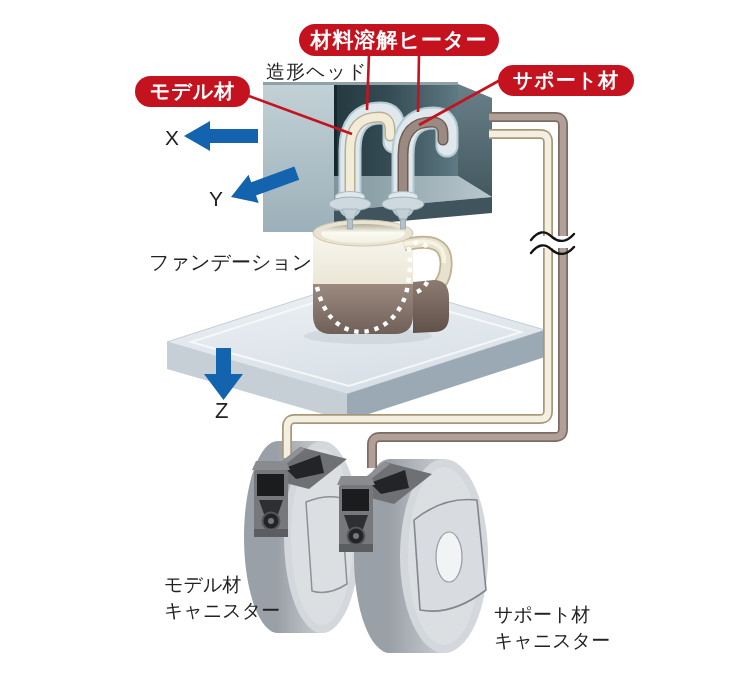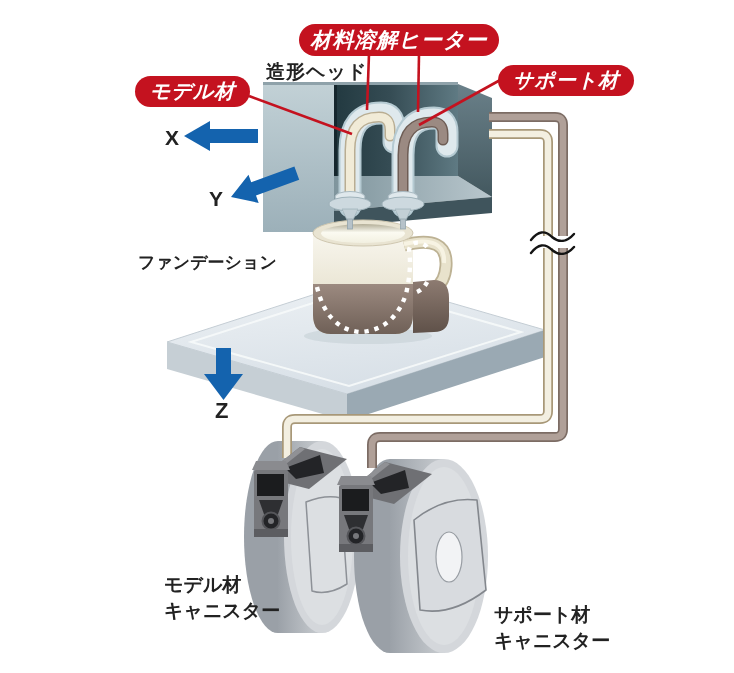--- a/index.html
+++ b/index.html
@@ -4,28 +4,28 @@
 <style>
   html,body{margin:0;padding:0;background:#fff;}
   #stage{
     position:relative;width:734px;height:673px;background:#ffffff;overflow:hidden;
     font-family:"Liberation Sans","DejaVu Sans",sans-serif;
   }
   #art{position:absolute;left:0;top:0;width:734px;height:673px;}
   .banner{
     position:absolute;display:flex;align-items:center;justify-content:center;
     background:var(--accent-red,#c4121f);color:#fff;font-weight:bold;
-    border-radius:17px;letter-spacing:1px;white-space:nowrap;z-index:5;font-style:italic;
+    border-radius:17px;letter-spacing:1px;white-space:nowrap;z-index:5;
   }
   .banner.heater{left:299px;top:24px;width:200px;height:32px;font-size:21px;}
   .banner.model{left:135px;top:76px;width:115px;height:31px;font-size:20px;}
   .banner.support{left:498px;top:65px;width:136px;height:31px;font-size:20px;}
-  .ink{position:absolute;color:var(--label-ink,#222);font-weight:bold;z-index:4;white-space:nowrap;}
+  .ink{position:absolute;color:var(--label-ink,#222);font-weight:normal;z-index:4;white-space:nowrap;}
   .head-label{left:266px;top:59px;font-size:19px;letter-spacing:1px;}
-  .foundation-label{left:138px;top:250px;font-size:17px;line-height:25px;}
+  .foundation-label{left:149px;top:250px;font-size:20px;line-height:25px;}
   .model-canister-label{left:164px;top:572px;font-size:19px;line-height:26px;}
   .support-canister-label{left:494px;top:602px;font-size:19px;line-height:26px;}
   .axis{font-size:21px;}
   .axis.x{left:165px;top:126px;}
   .axis.y{left:209px;top:187px;}
   .axis.z{left:215px;top:398px;font-size:22px;}
   .stroke-red{stroke:var(--accent-red,#c4121f);}
   .fill-blue{fill:var(--arrow-blue,#1463ae);}
 </style>
 </head>

